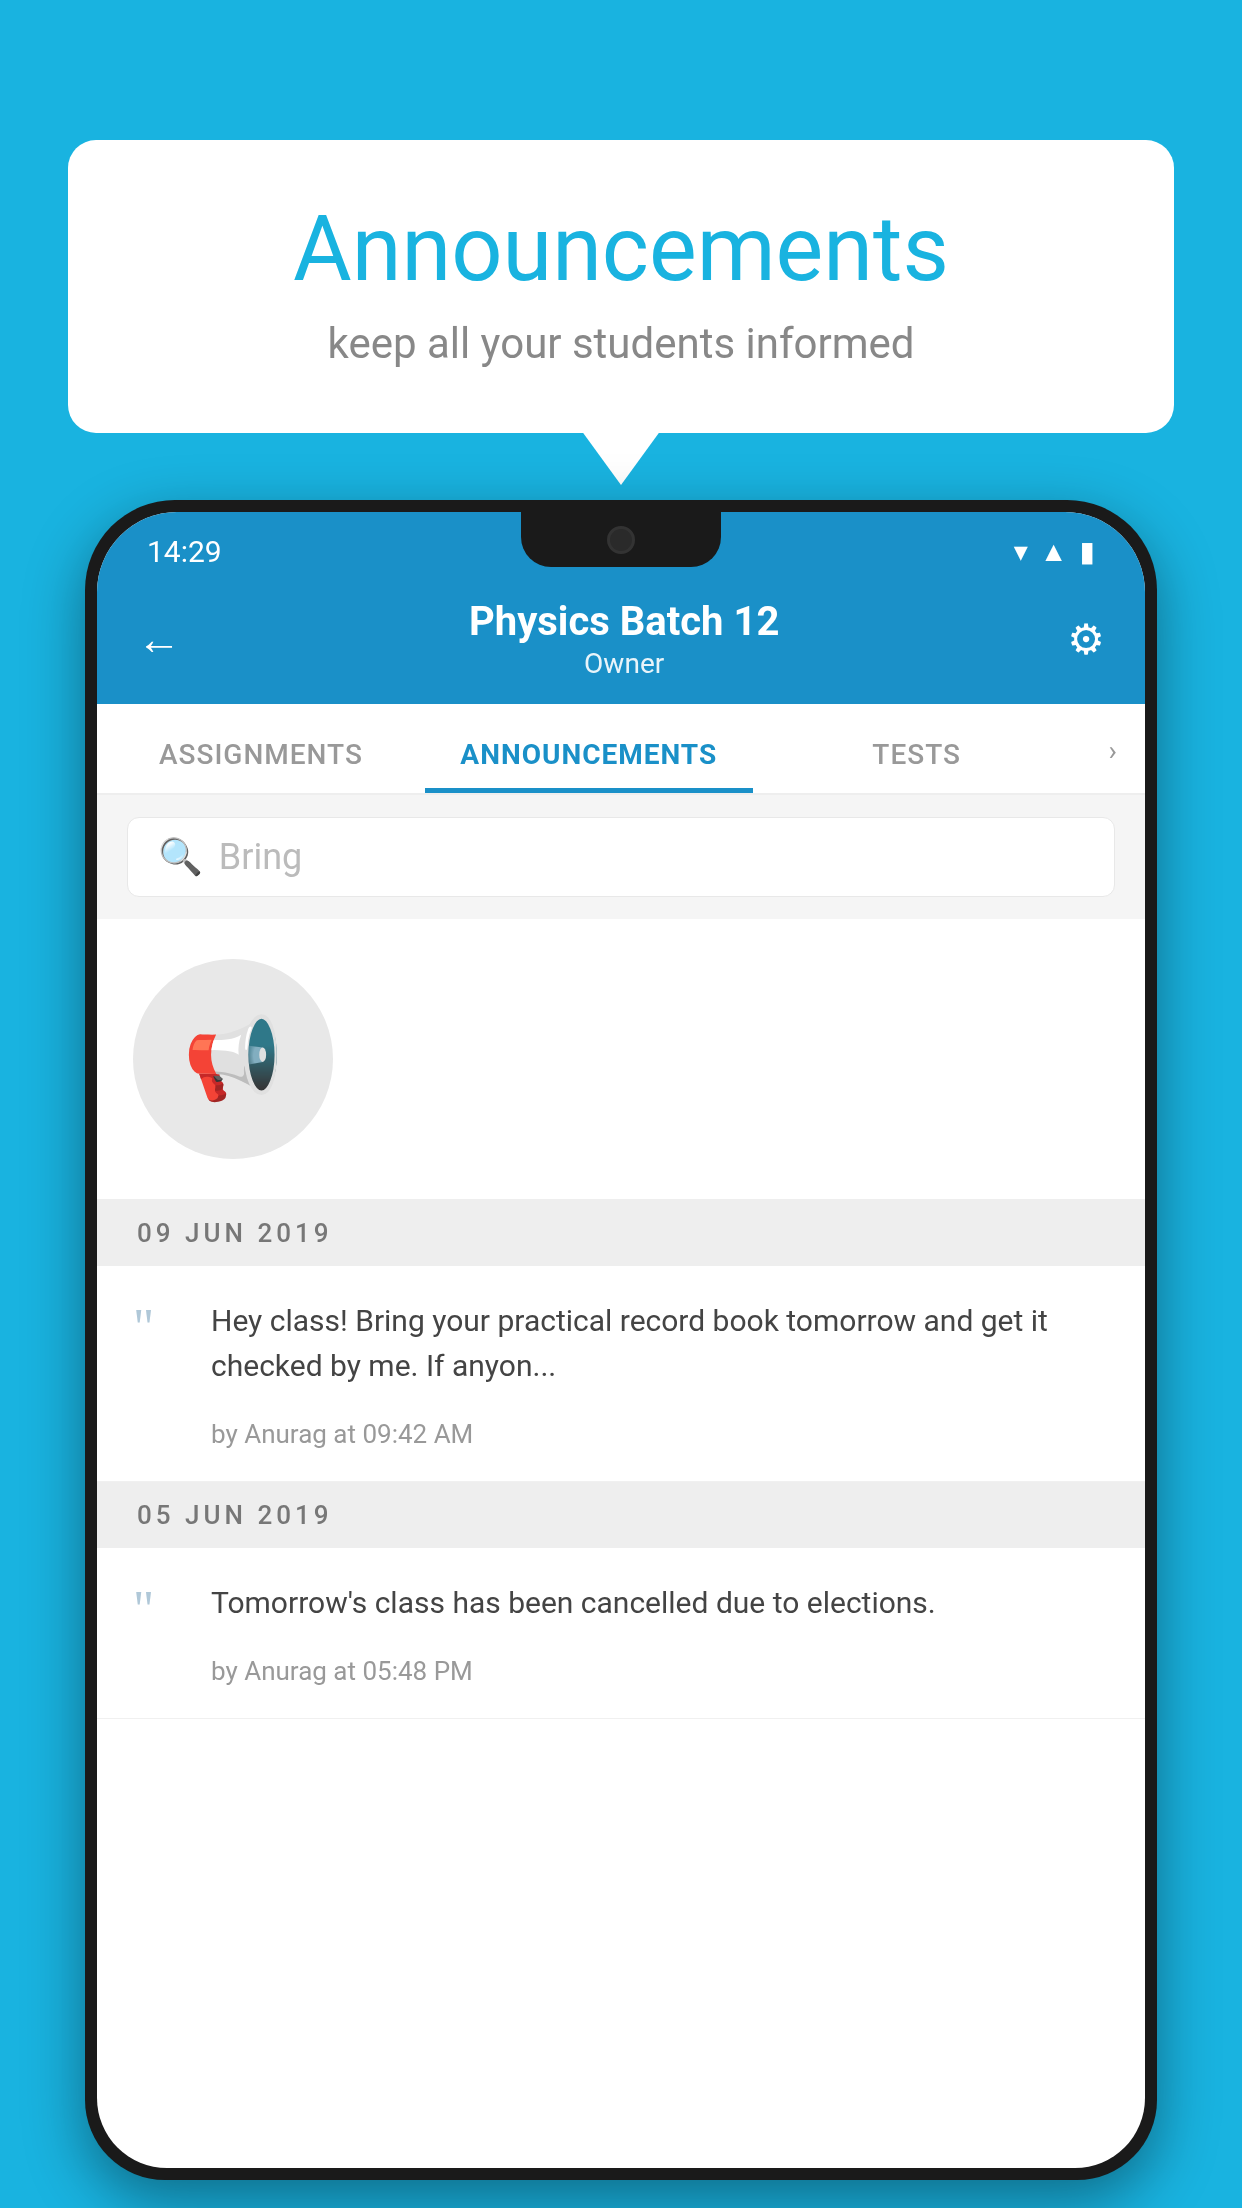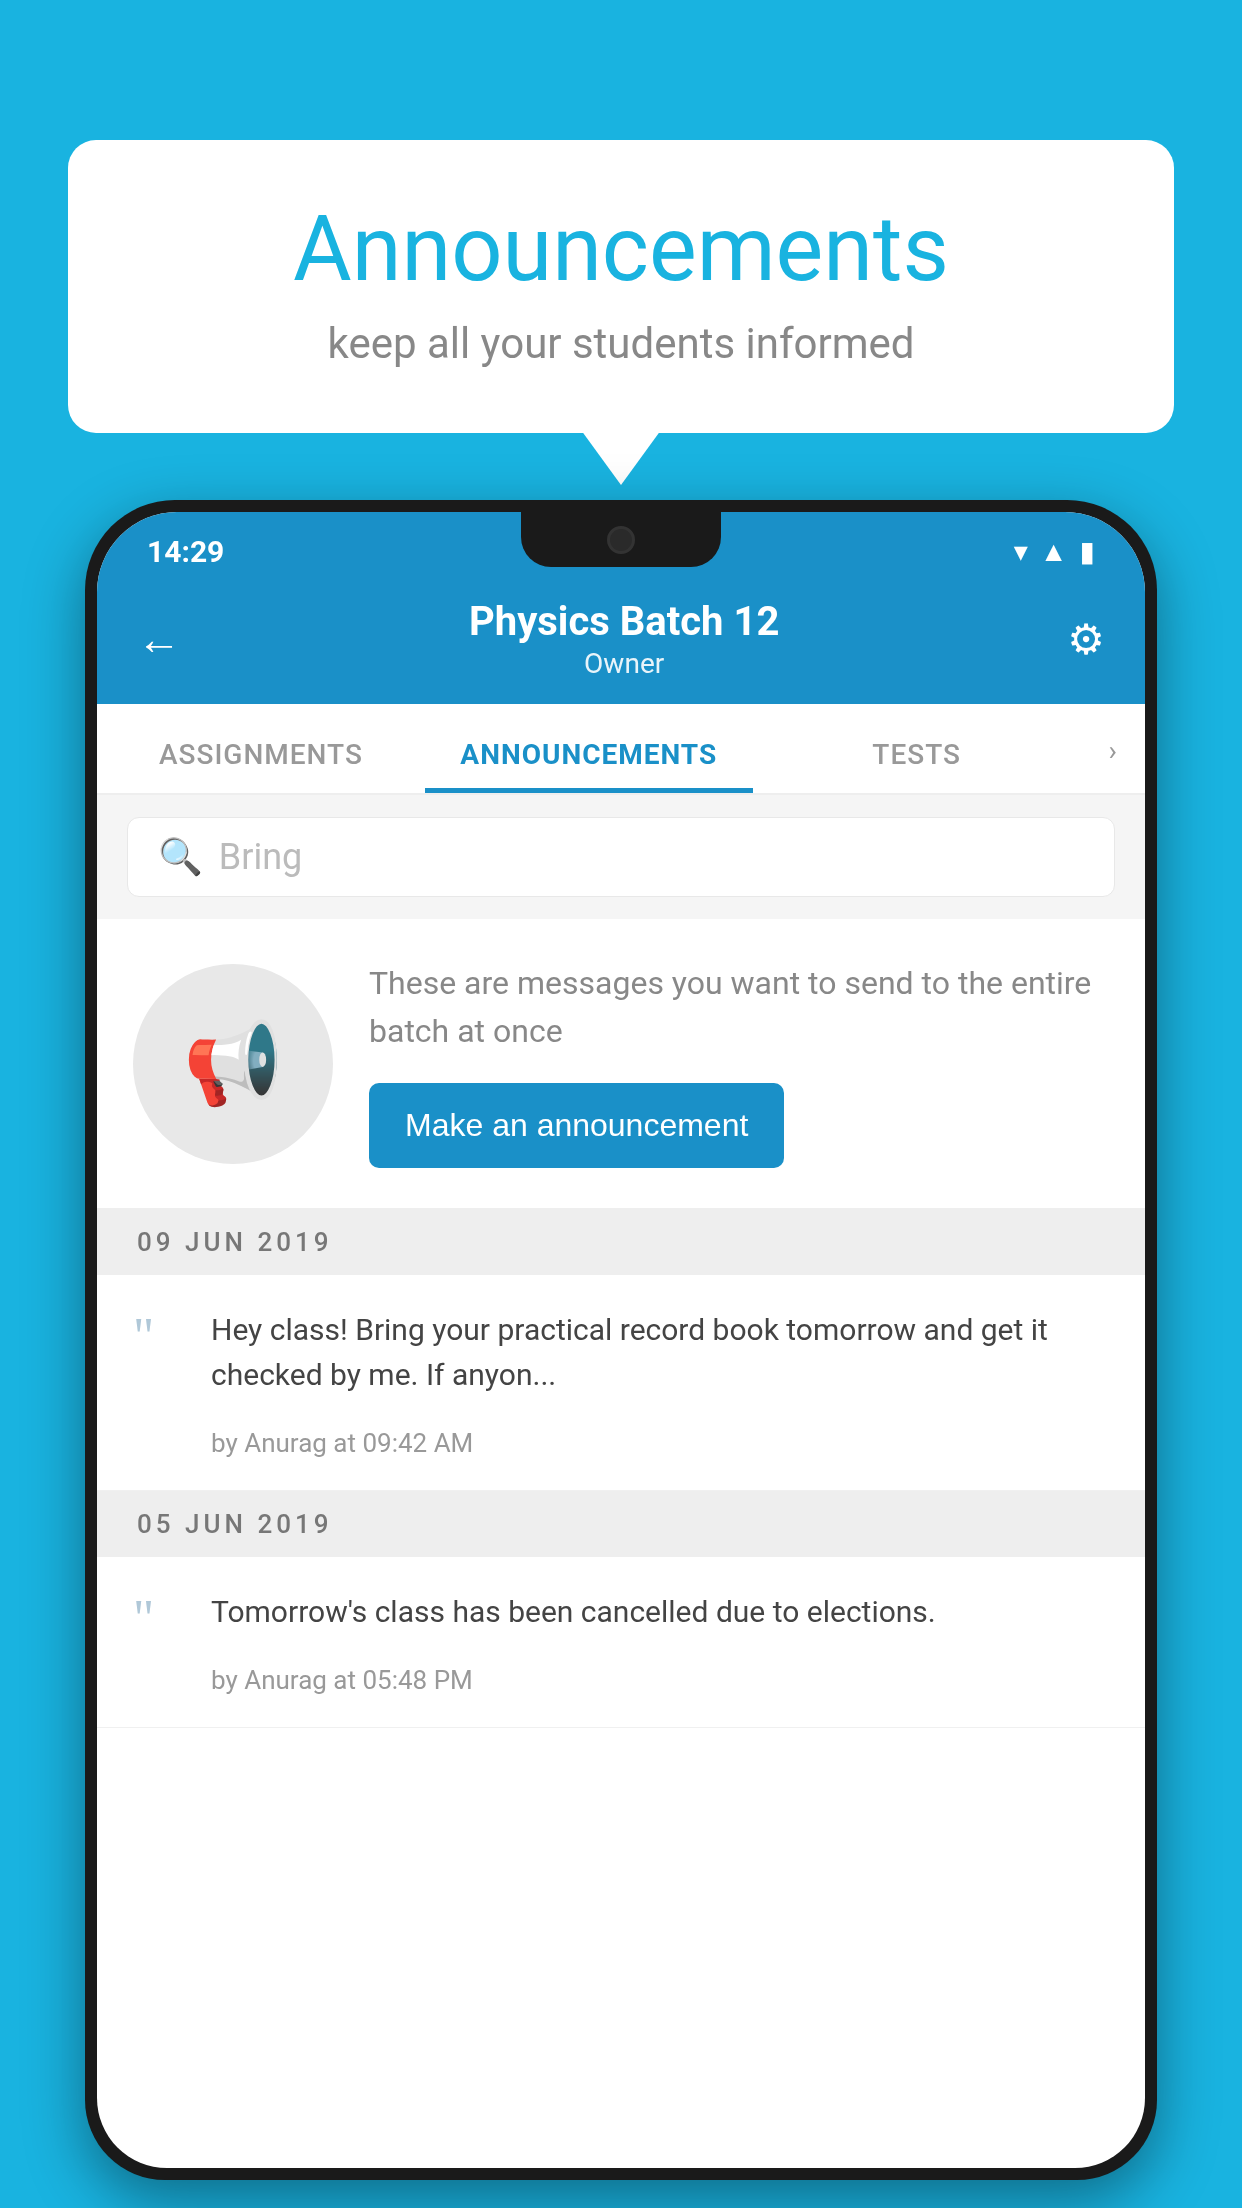--- a/index.html
+++ b/index.html
@@ -103,21 +103,21 @@
       height: 68px;
       display: flex;
       align-items: center;
       justify-content: space-between;
       padding: 0 50px;
       padding-top: 10px;
     }
     .status-time {
       color: white;
       font-size: 30px;
-      font-weight: 700;
+      font-weight: 400;
     }
     .status-icons {
       display: flex;
       align-items: center;
       gap: 12px;
     }
     .wifi-icon, .signal-icon, .battery-icon {
       color: white;
       font-size: 28px;
     }
@@ -356,24 +356,20 @@
         <div class="search-bar">
           <span class="search-icon-wrap">🔍</span>
           <span class="search-text">Bring</span>
         </div>
       </div>
 
       <div class="announcement-promo">
         <div class="announcement-icon-circle">
           <span class="megaphone-icon">📢</span>
         </div>
-        <div class="announcement-right">
-          <div class="announcement-desc">These are messages you want to send to the entire batch at once</div>
-          <button class="make-announcement-btn">Make an announcement</button>
-        </div>
       </div>
 
       <div class="date-separator">
         <span class="date-text">09  JUN  2019</span>
       </div>
 
       <div class="announcement-item">
         <div class="quote-icon">"</div>
         <div class="announcement-content">
           <div class="announcement-message">Hey class! Bring your practical record book tomorrow and get it checked by me. If anyon...</div>

